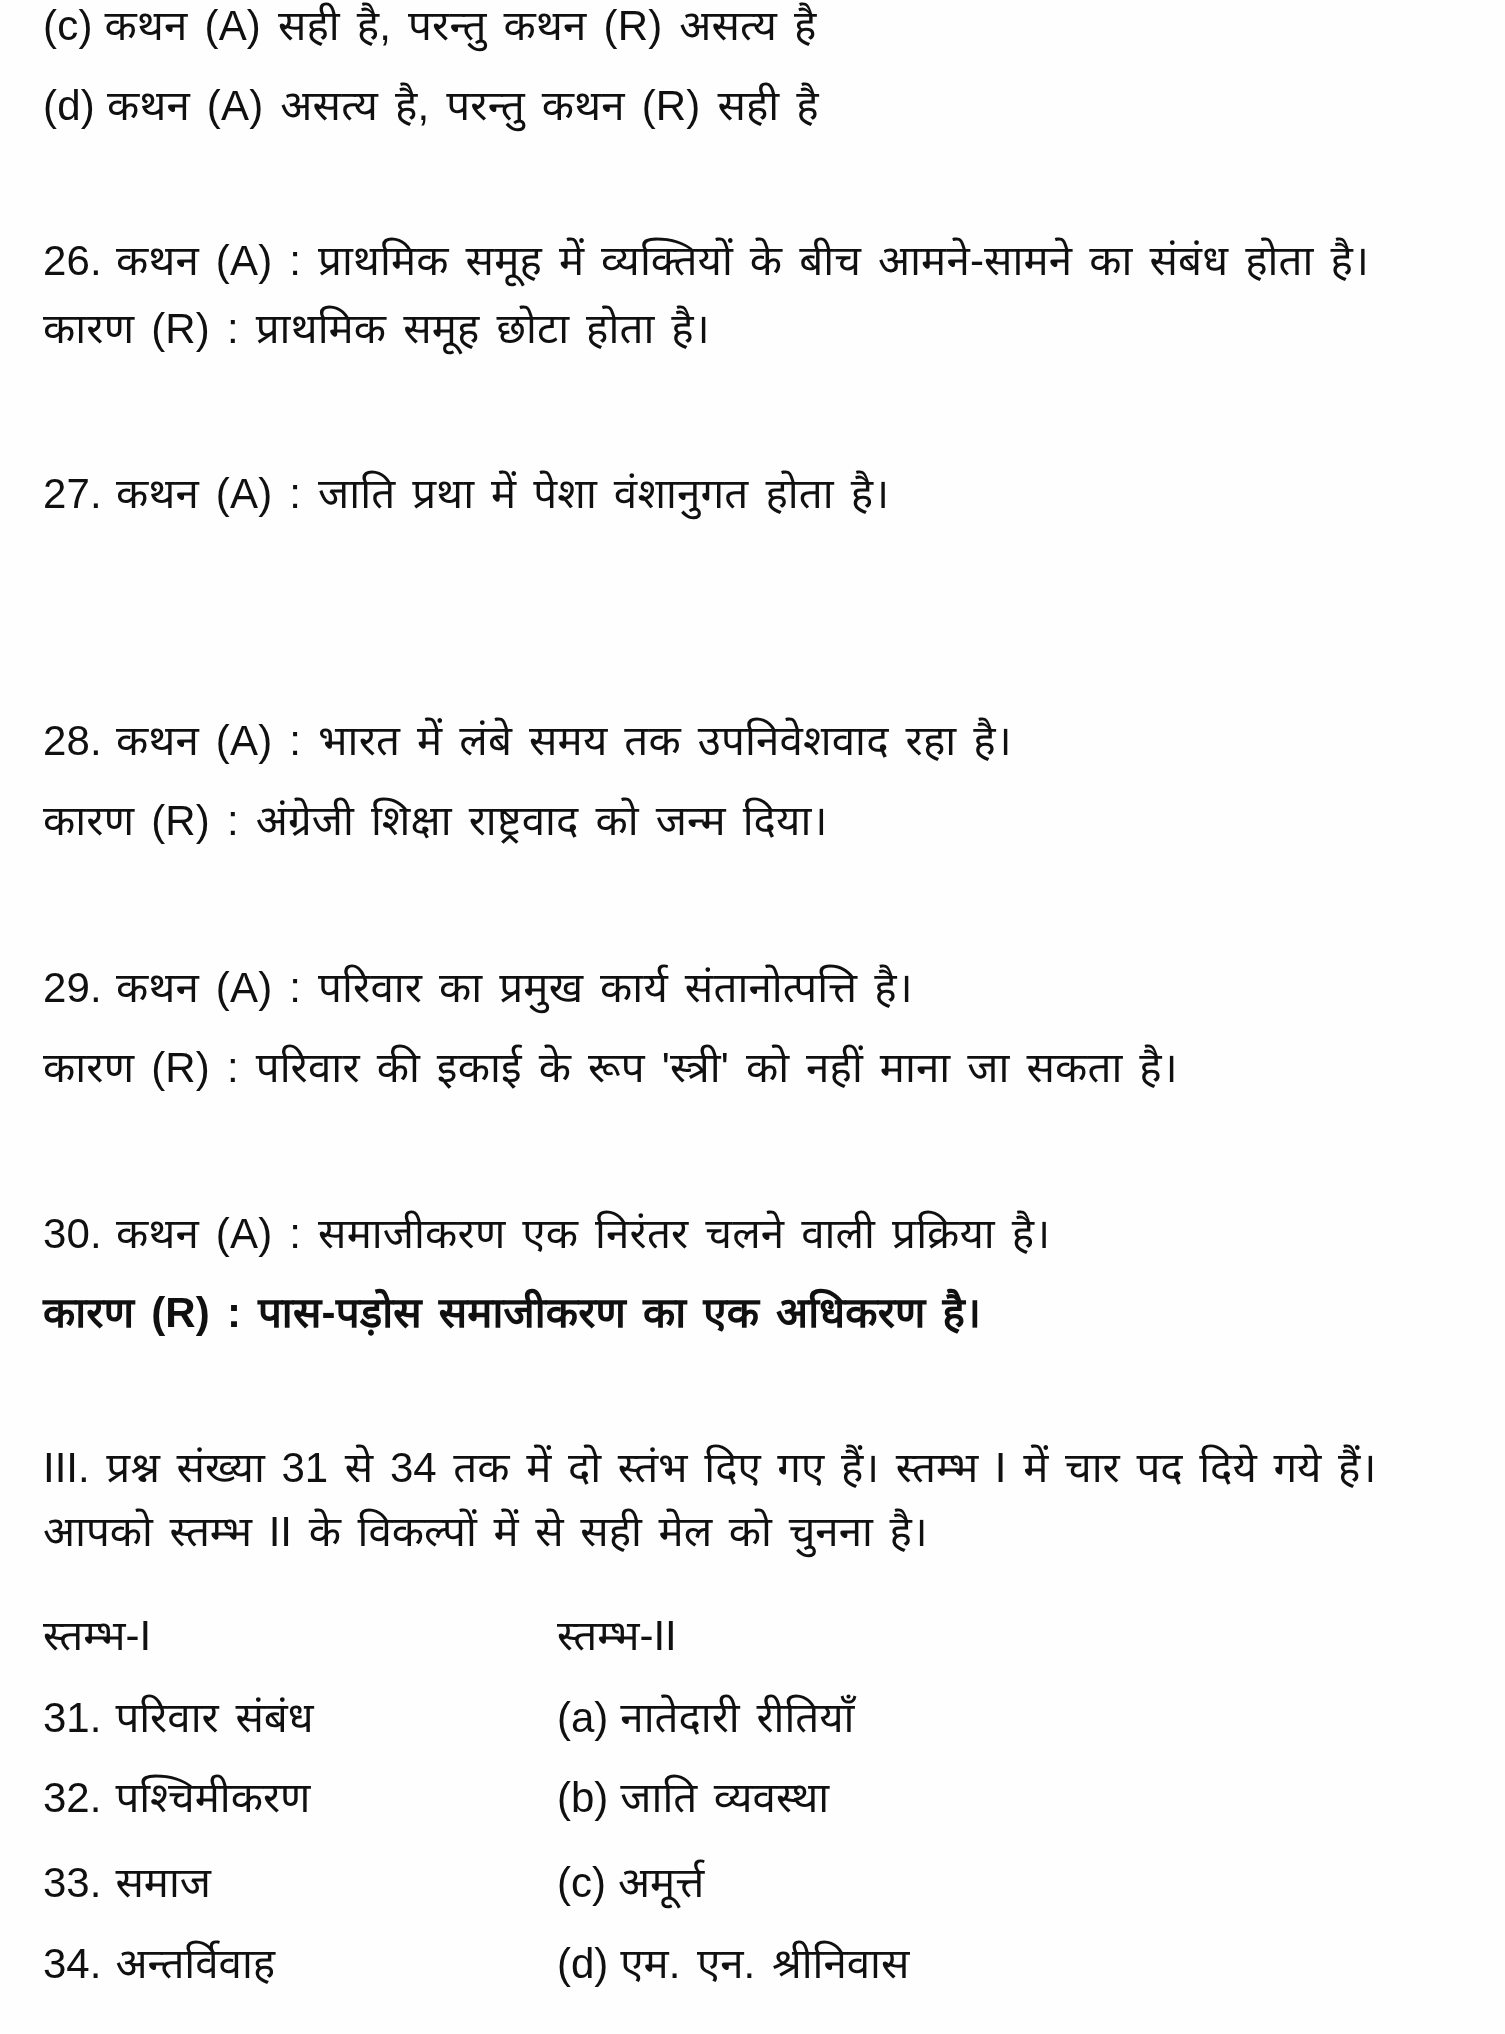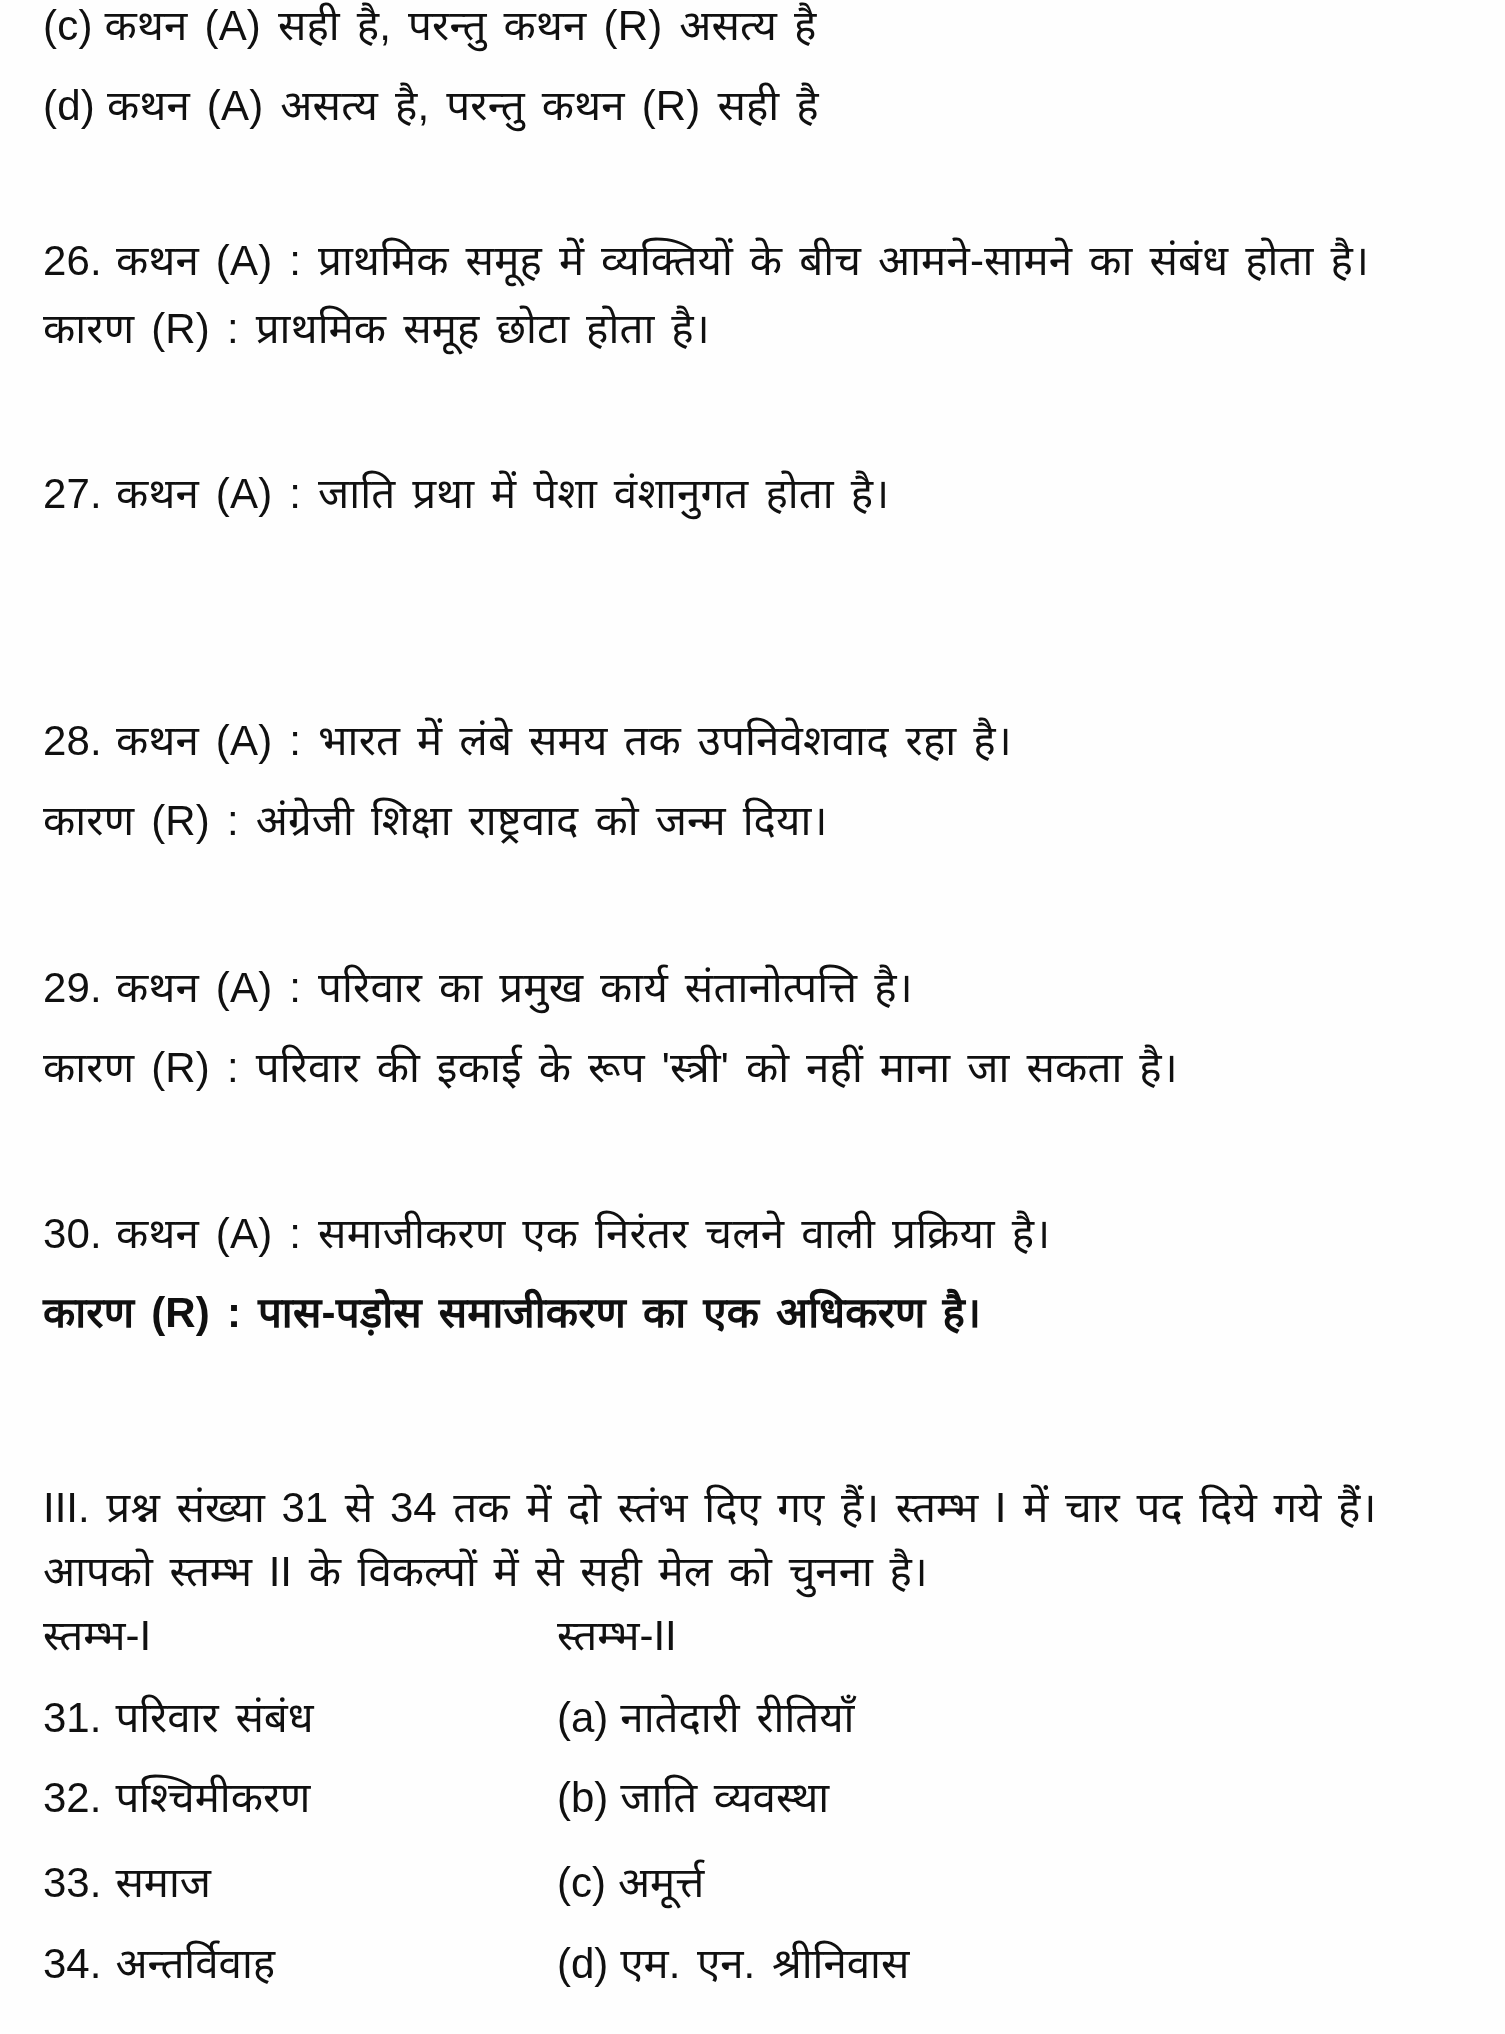--- a/index.html
+++ b/index.html
@@ -29,21 +29,21 @@
     display: inline-block;
     margin-right: 14px;
   }
   .opt-label {
     display: inline-block;
     margin-right: 12px;
   }
   .intro {
     position: absolute;
     left: 43px;
-    top: 1476px;
+    top: 1436px;
     width: 1432px;
     line-height: 64px;
     word-spacing: 5px;
     white-space: normal;
   }
   .match-row-cell-1 {
     position: absolute;
     left: 43px;
     white-space: nowrap;
     word-spacing: 5px;

